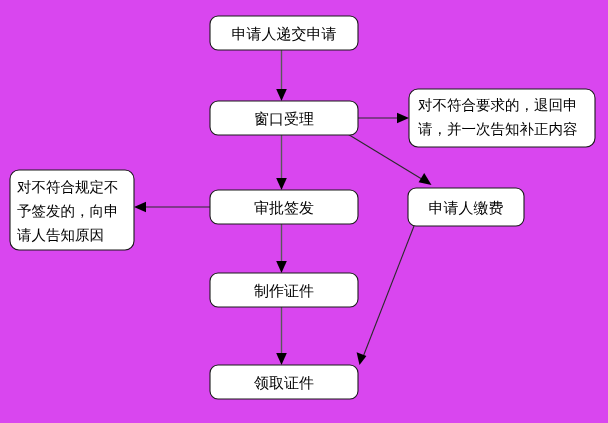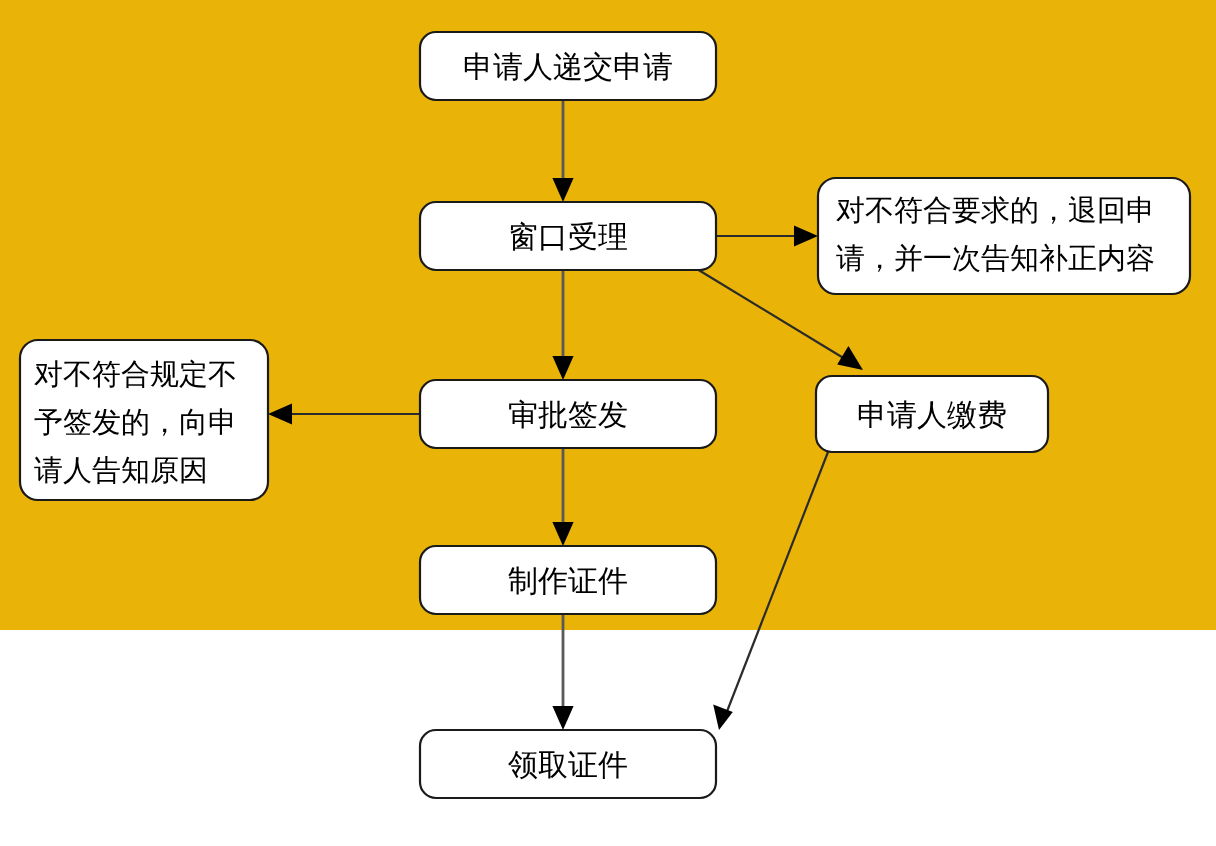--- a/index.html
+++ b/index.html
@@ -9,22 +9,22 @@
   }
   body {
     width: 608px;
     height: 423px;
     font-family: "DejaVu Sans", "Liberation Sans", sans-serif;
     overflow: hidden;
   }
   #flowchart-root {
     position: relative;
     width: 608px;
-    height: 315px;
-    background: #eab308;
+    height: 423px;
+    background: #d946ef;
   }
   svg.chart-svg {
     position: absolute;
     left: 0;
     top: 0;
     width: 608px;
     height: 423px;
   }
   .node-rect {
     fill: #ffffff;

